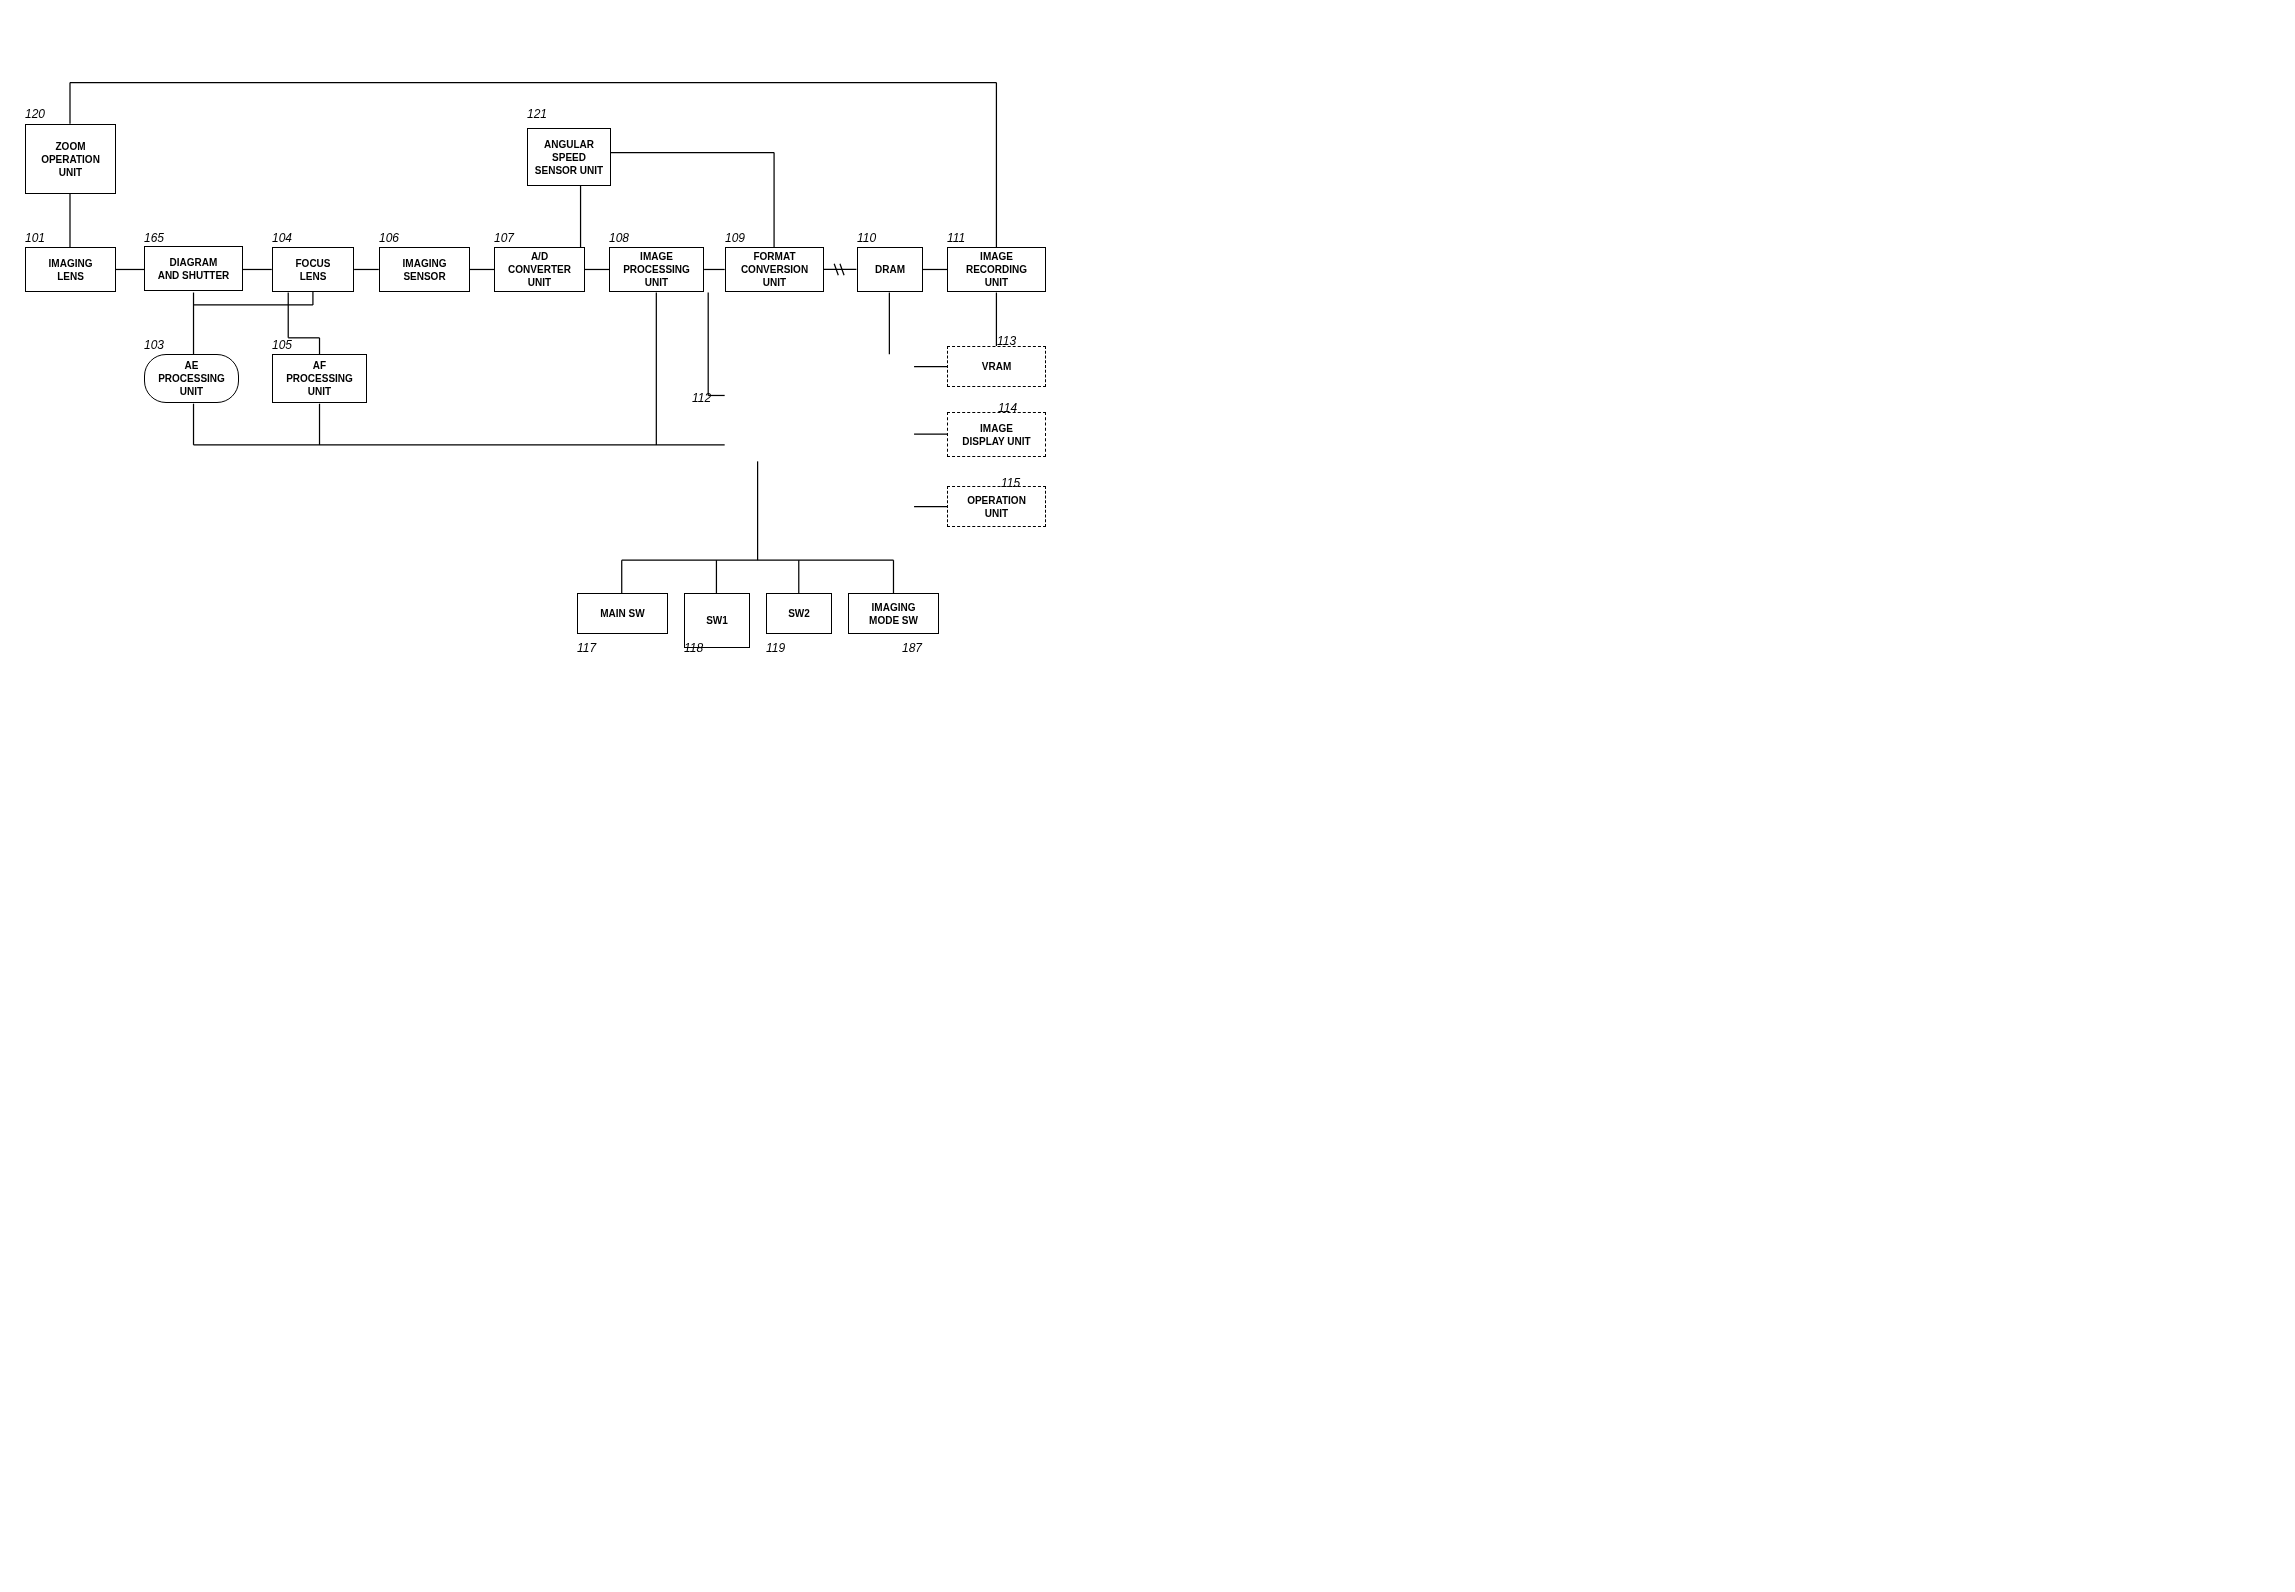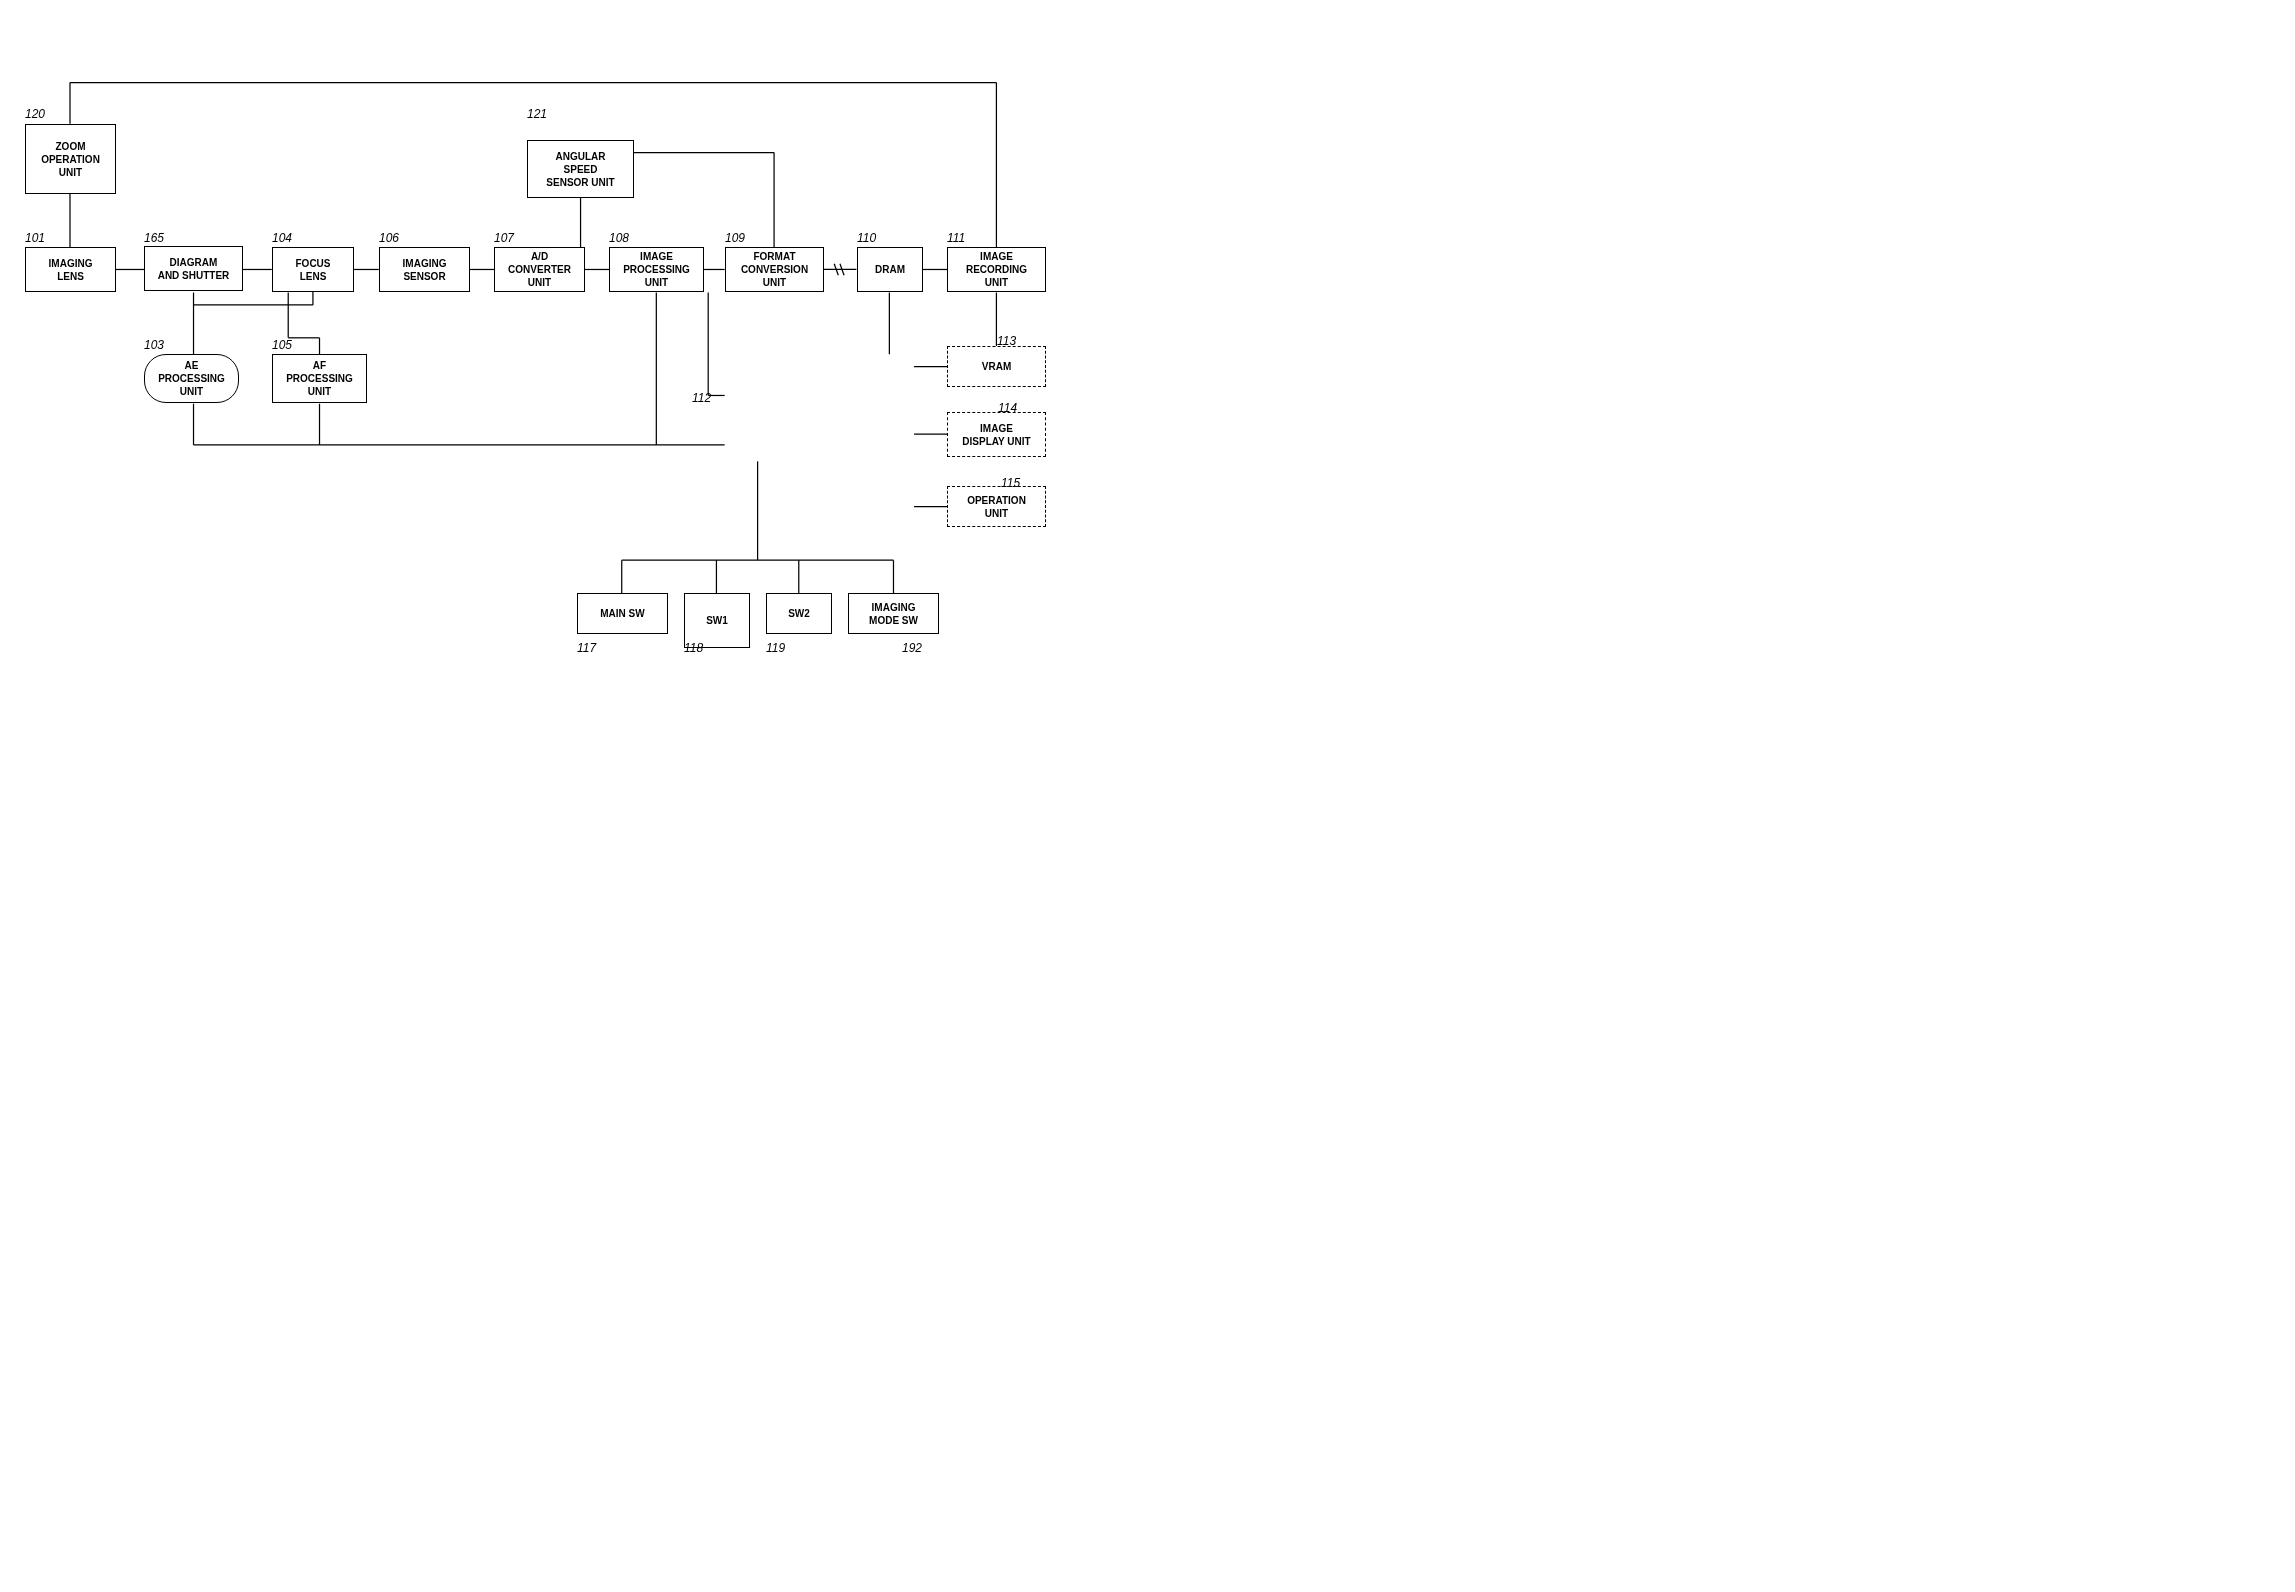--- a/index.html
+++ b/index.html
@@ -192,21 +192,21 @@
     <span>110</span>
   </div>
 
   <div class="block" style="left:947px; top:247px; width:99px; height:45px;">
     <span>IMAGE<br>RECORDING<br>UNIT</span>
   </div>
   <div class="label" style="left:947px; top:231px;">
     <span>111</span>
   </div>
 
-  <div class="block" style="left:527px; top:140px; width:107px; height:58px;">
+  <div class="block" style="left:527px; top:128px; width:84px; height:58px;">
     <span>ANGULAR<br>SPEED<br>SENSOR UNIT</span>
   </div>
   <div class="label" style="left:527px; top:107px;">
     <span>121</span>
   </div>
 
   <div class="block" style="left:144px; top:354px; width:95px; height:49px;border-radius:22px;">
     <span>AE<br>PROCESSING<br>UNIT</span>
   </div>
   <div class="label" style="left:144px; top:338px;">
@@ -263,17 +263,17 @@
     <span>SW2</span>
   </div>
   <div class="label" style="left:766px; top:641px;">
     <span>119</span>
   </div>
 
   <div class="block" style="left:848px; top:593px; width:91px; height:41px;">
     <span>IMAGING<br>MODE SW</span>
   </div>
   <div class="label" style="left:902px; top:641px;">
-    <span>192</span>
+    <span>187</span>
   </div>
 
 </div>
 
 
 </body></html>

